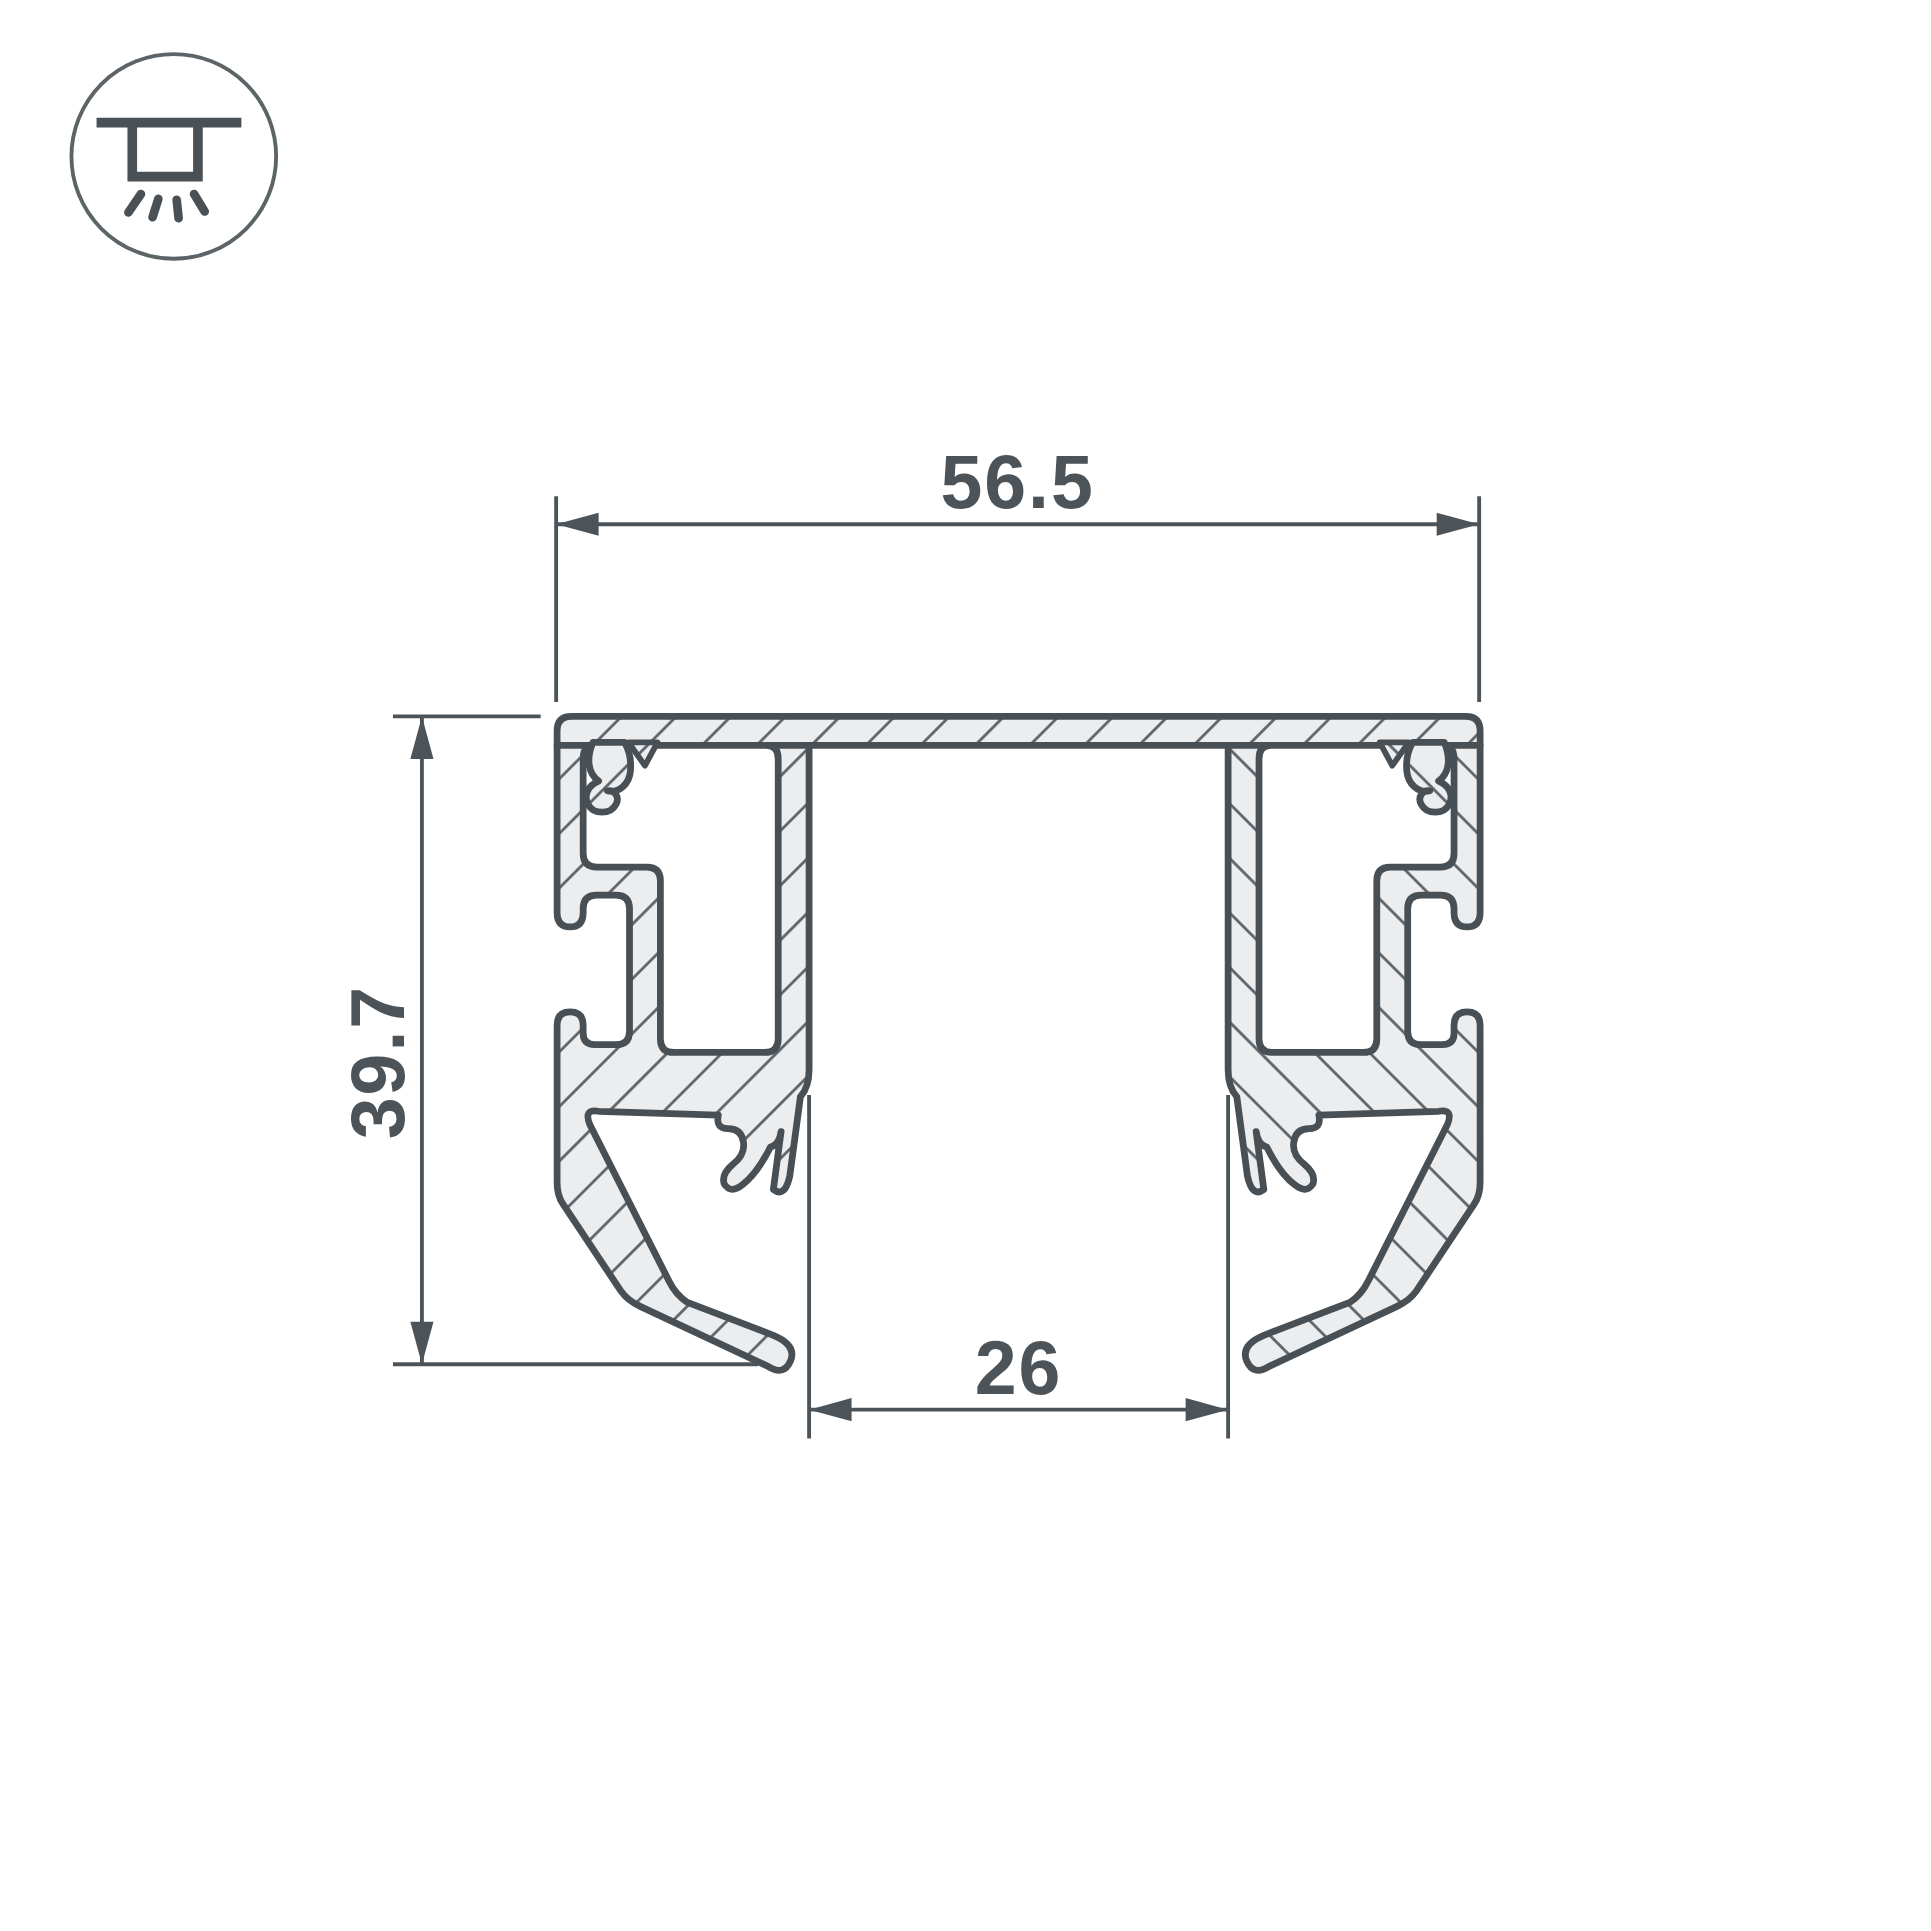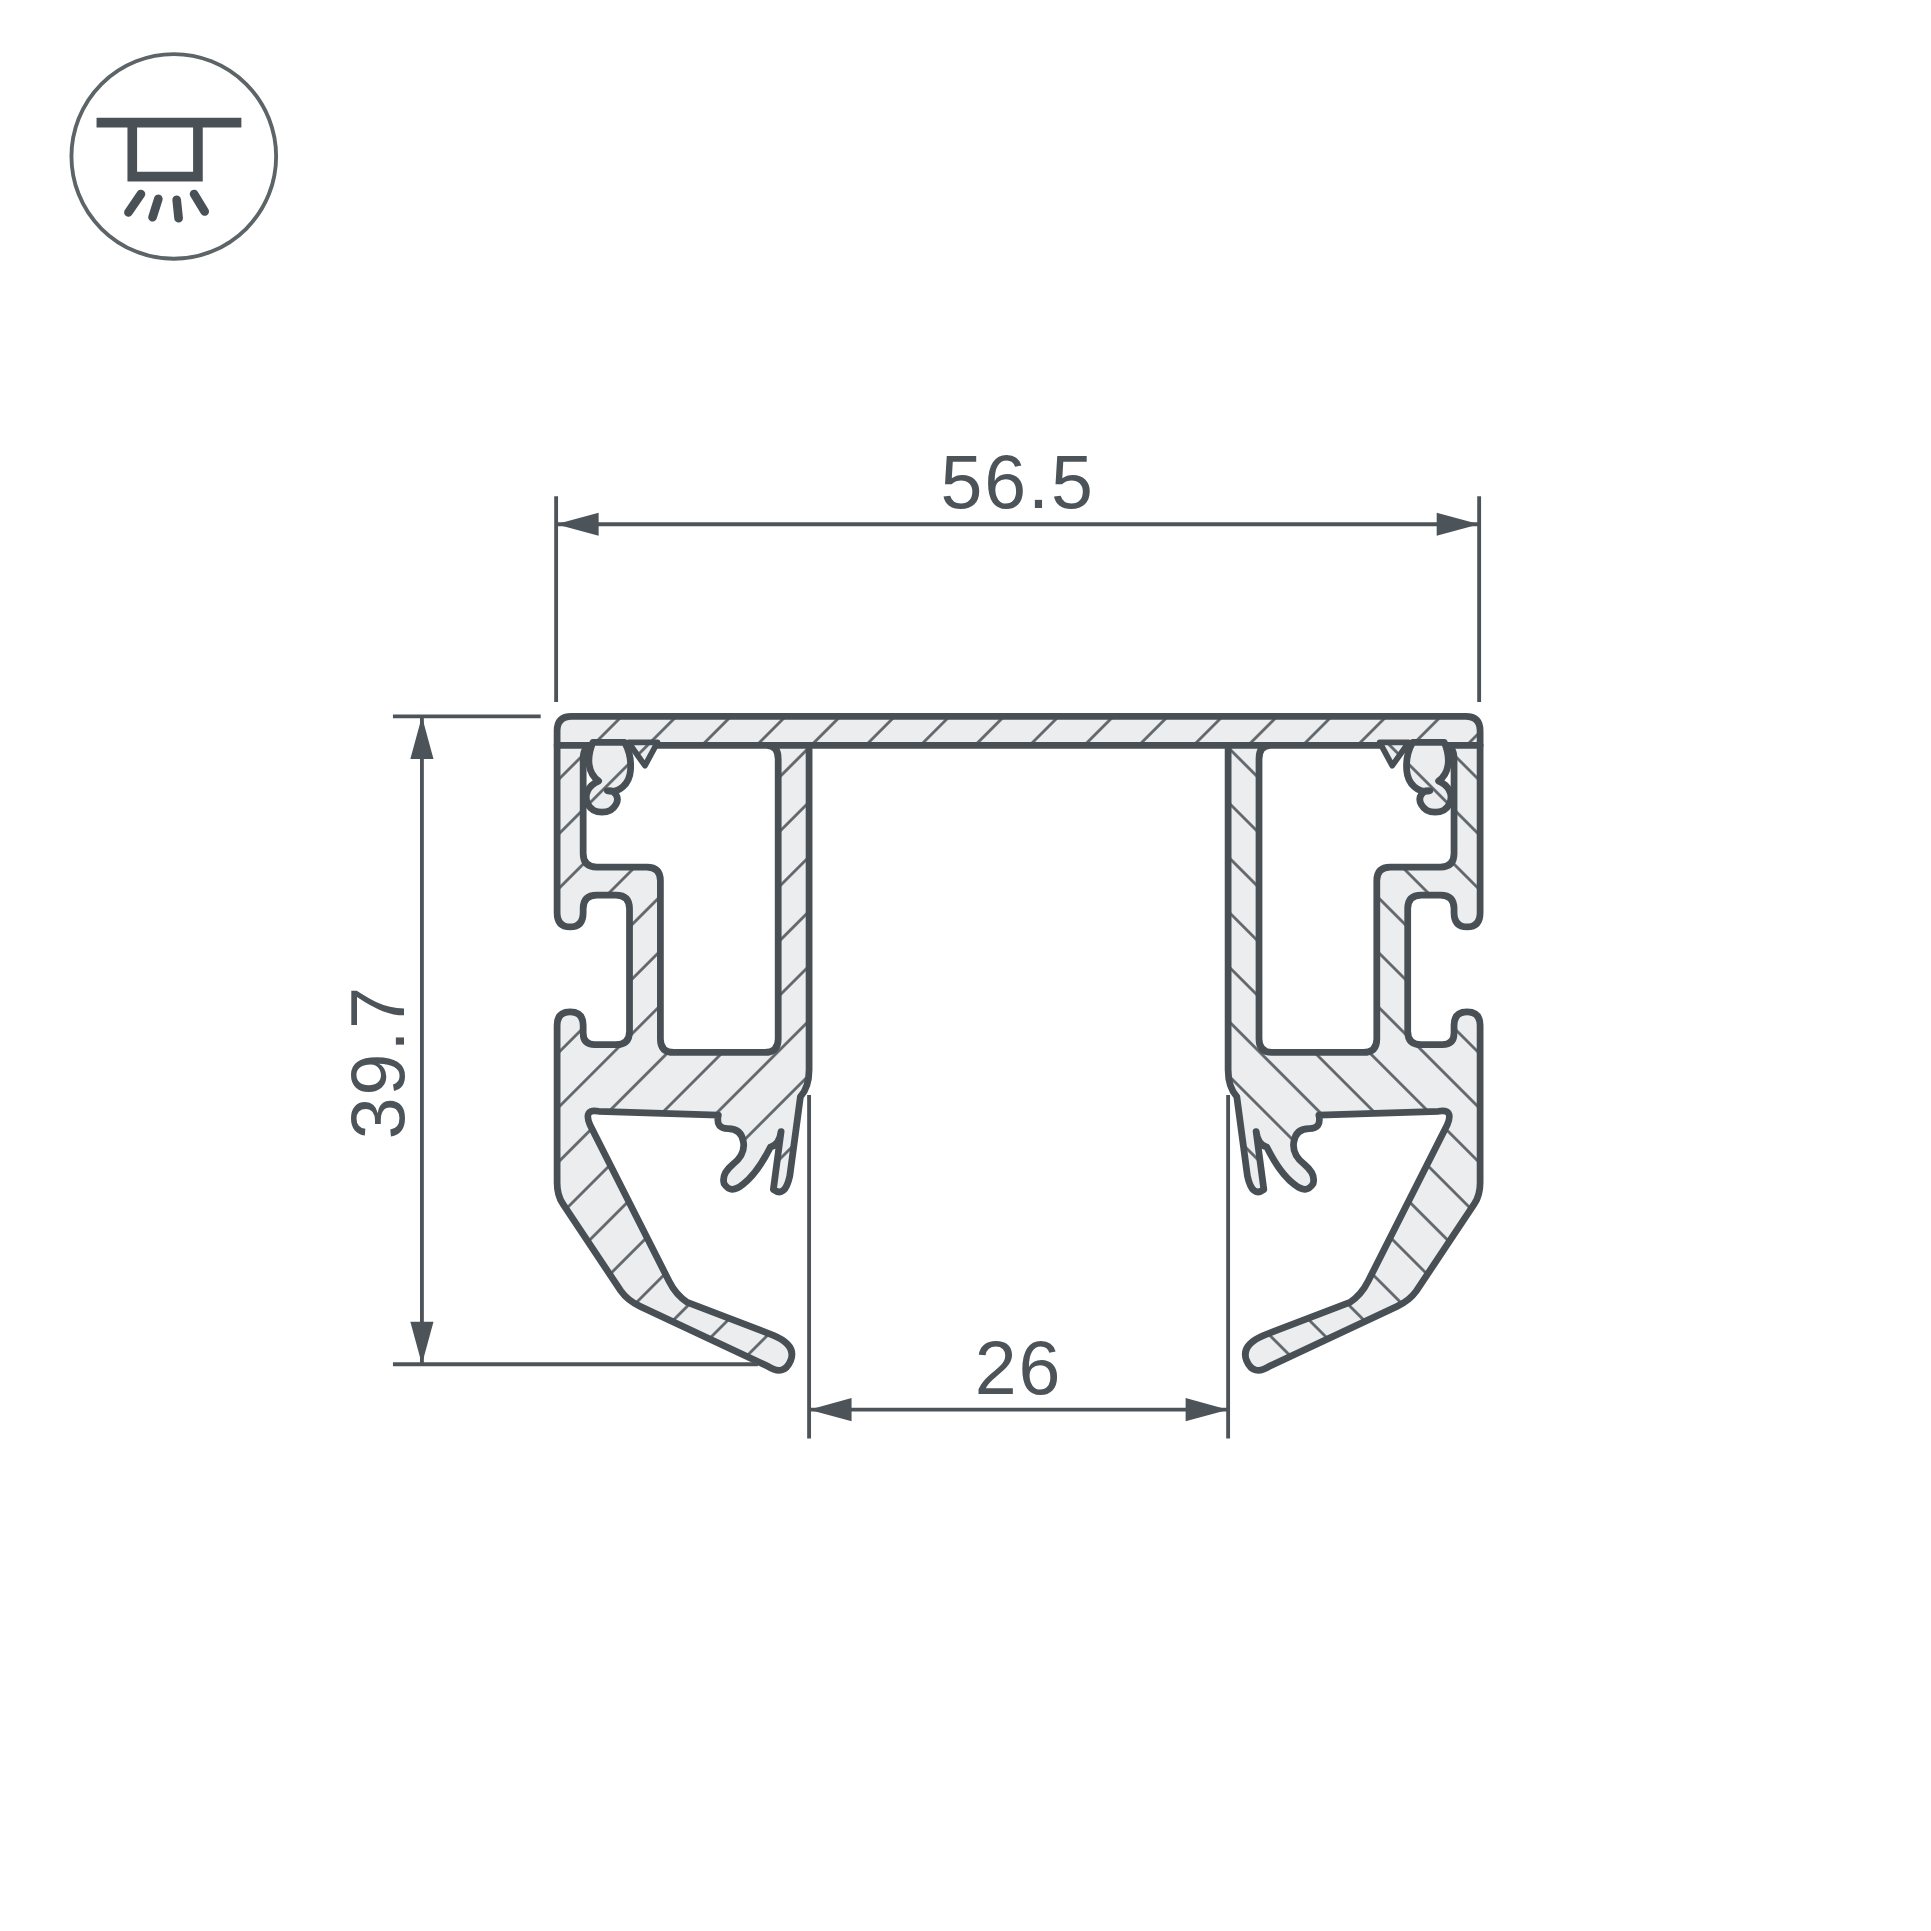--- a/index.html
+++ b/index.html
@@ -1,17 +1,17 @@
 <!DOCTYPE html>
 <html><head>
 <meta charset="utf-8">
 <style>
   html,body{margin:0;padding:0;background:#ffffff;}
   body{width:1931px;height:1931px;font-family:"Liberation Sans",sans-serif;}
-  #stage{width:1931px;height:1931px;position:relative;}
+  #stage{width:1931px;height:1931px;position:relative;font-weight:bold;}
   svg{display:block;}
   .dim-text{fill:#4d5459;font-size:78px;letter-spacing:2px;font-family:"Liberation Sans",sans-serif;}
 </style>
 </head>
 <body>
 
 <div id="stage">
 <svg width="1931" height="1931" viewBox="0 0 2000 2000">
   <defs>
     <pattern id="hatch" width="40" height="40" patternUnits="userSpaceOnUse" patternTransform="rotate(45)">

